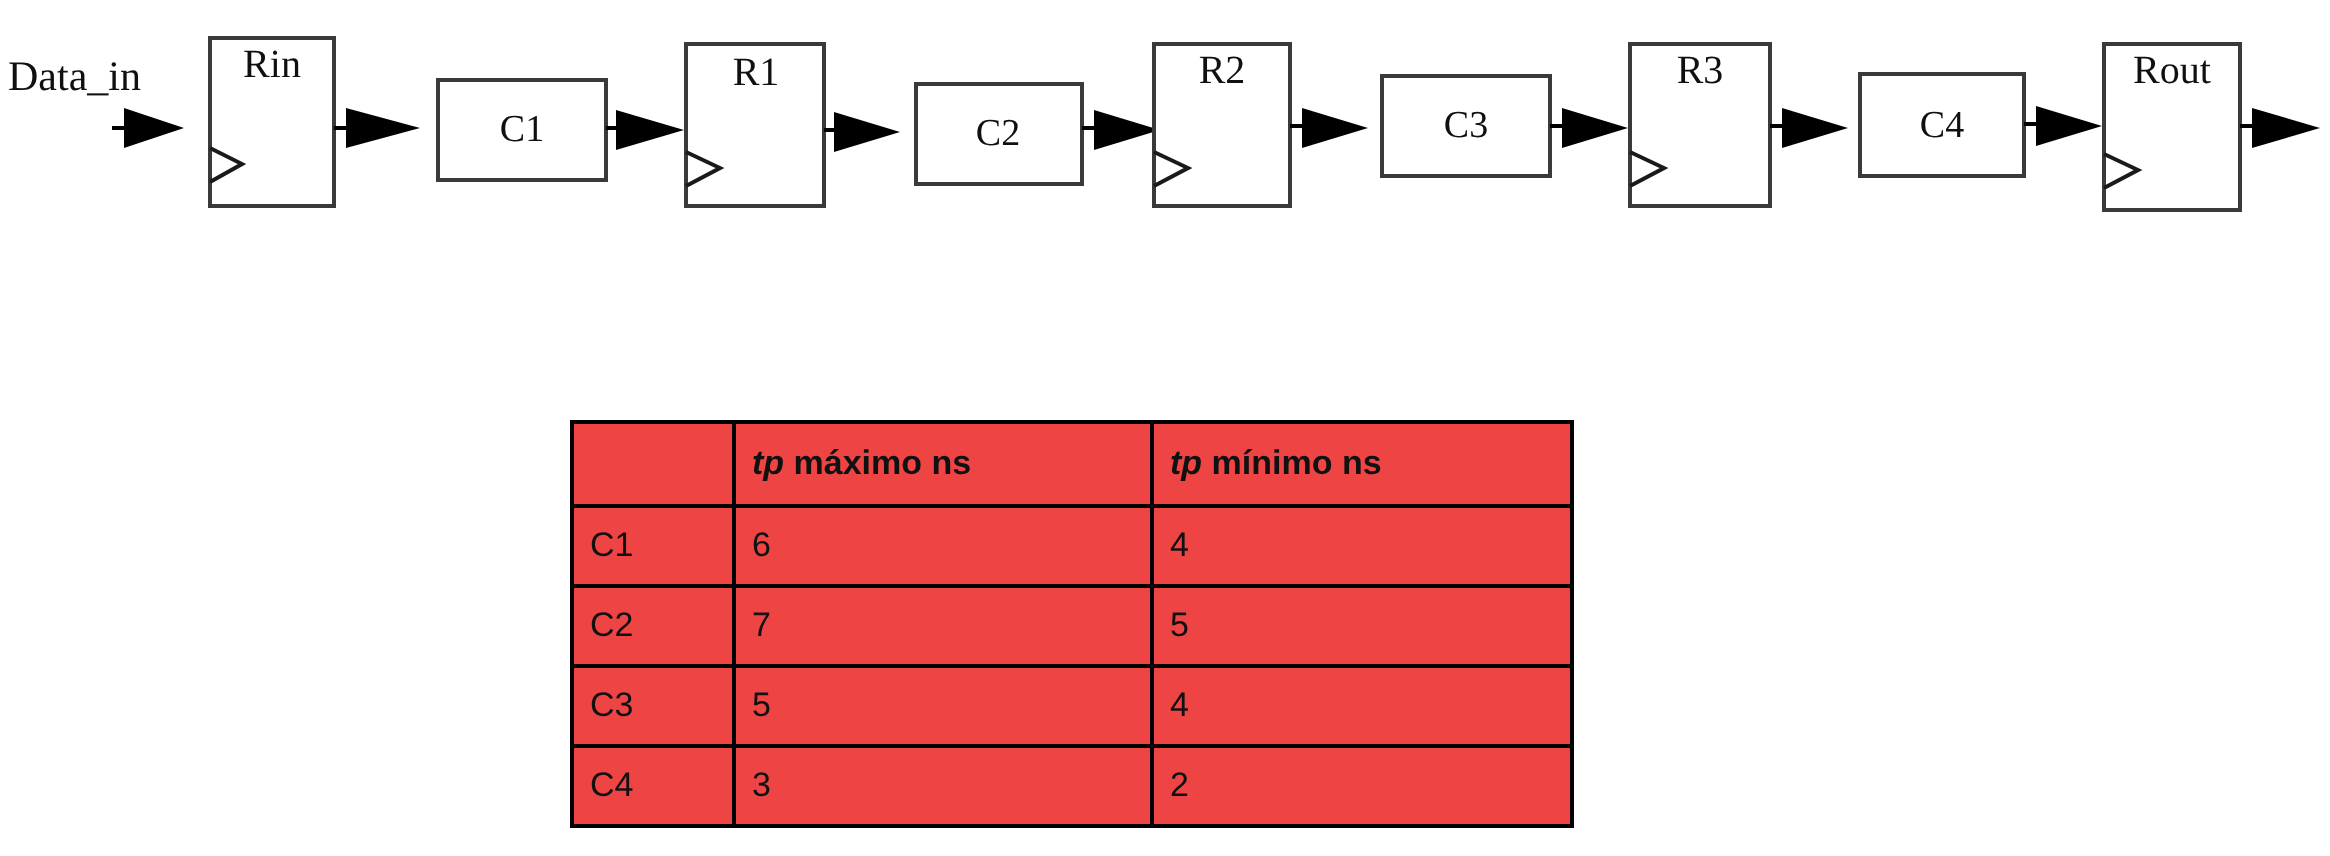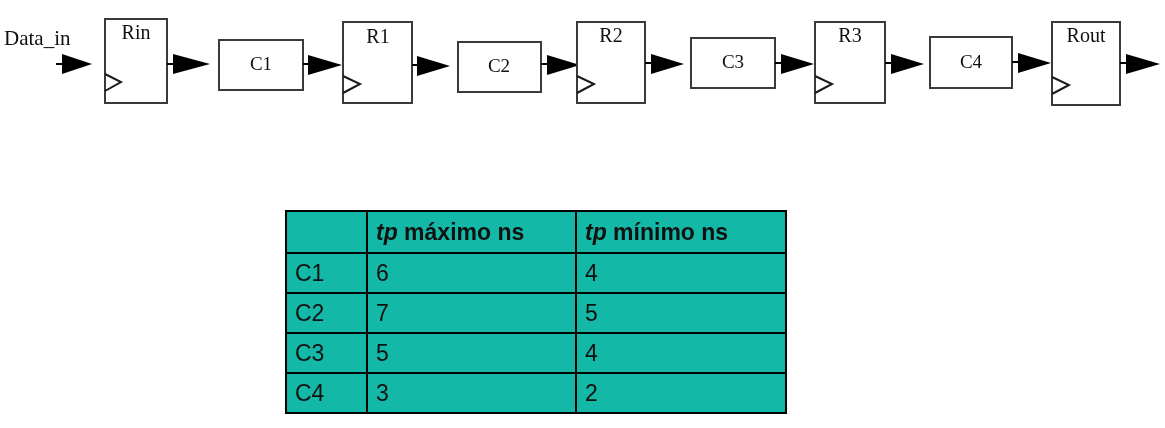--- a/index.html
+++ b/index.html
@@ -76,26 +76,26 @@
   table.timing-table {
     border-collapse: collapse;
     table-layout: fixed;
     border: 2px solid #000000;
   }
   table.timing-table td,
   table.timing-table th {
     border: 2px solid #000000;
     padding: 0 8px;
     height: 38px;
-    font-size: 23px;
+    font-size: 17px;
     color: #111111;
     text-align: left;
     vertical-align: middle;
     font-weight: normal;
-    background: #14b8a6;
+    background: #ef4444;
   }
   table.timing-table th {
     font-weight: bold;
     height: 40px;
   }
   .col-label  { width: 63px; }
   .col-max    { width: 191px; }
   .col-min    { width: 192px; margin-left: 40px; }
   .th-var {
     font-style: italic;

